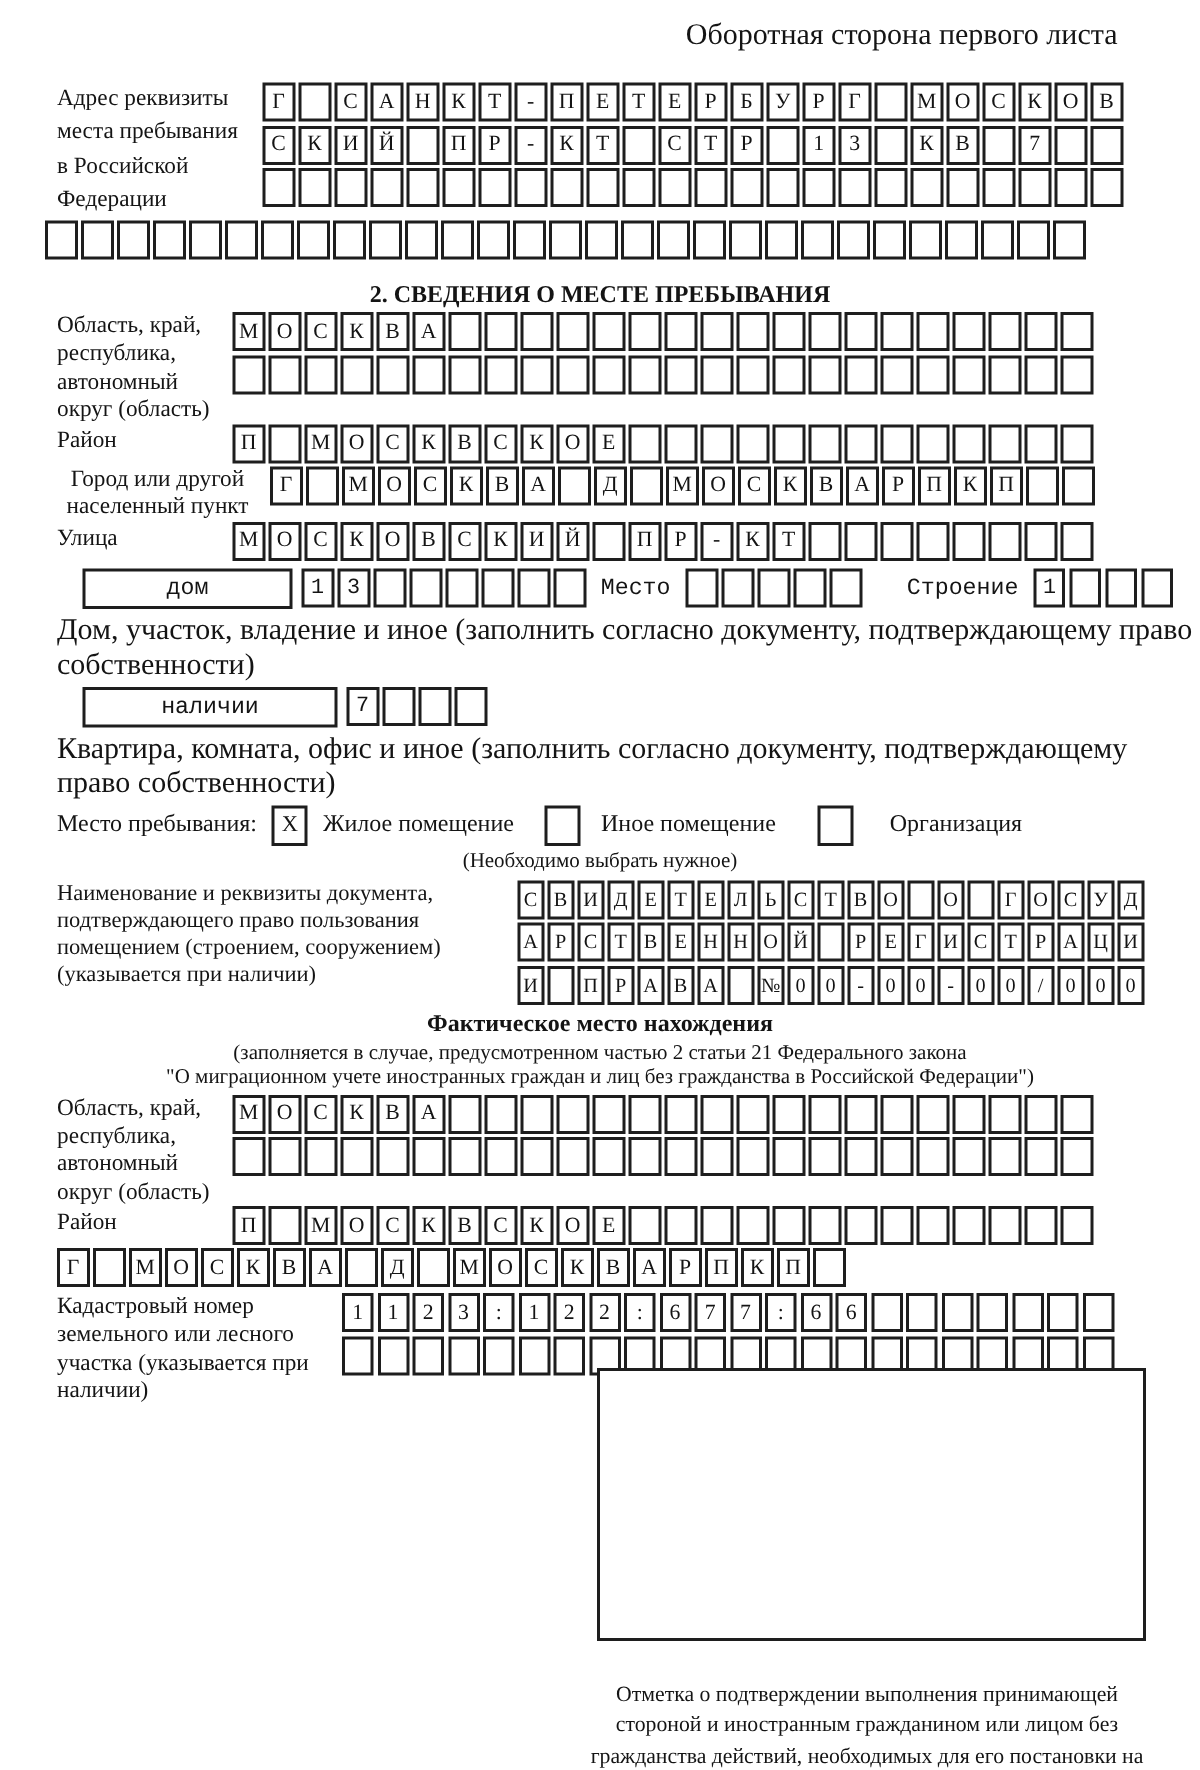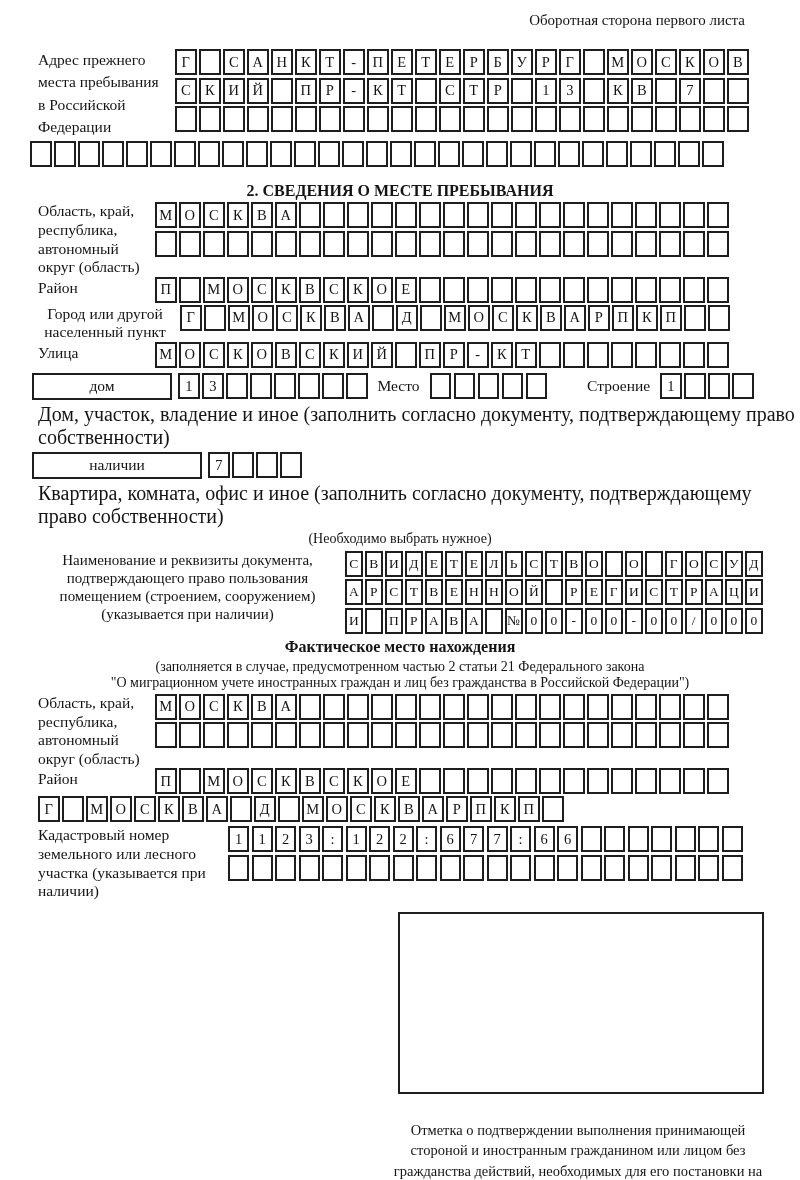--- a/index.html
+++ b/index.html
@@ -1,60 +1,60 @@
 <!DOCTYPE html>
 <html><head>
 <meta charset="utf-8">
 <style>
   html,body{margin:0;padding:0;background:#888;}
   .page{
     width:800px;height:1180px;margin:0 auto;background:#ffffff;color:#141414;
     font-family:"Liberation Serif","DejaVu Serif",serif;position:relative;overflow:hidden;
   }
-  .corner{ text-align:right; padding:12px 55px 0 0; font-size:15px; }
+  .corner{ text-align:right; padding:12px 55px 0 0; font-size:20px; }
   .block{ display:flex; margin-left:38px; }
   .lbl{ font-size:15.5px; line-height:1.45; flex-shrink:0; box-sizing:border-box; padding-right:8px; }
   .lbl.tight{ line-height:1.2; }
   .rows{ display:flex; flex-direction:column; gap:2.5px; }
   .boxrow{ display:flex; gap:2.5px; }
   .cell{
     flex:0 0 21.5px; width:21.5px; height:26px; box-sizing:border-box;
     border:2px solid #1e1e1e; display:flex; align-items:center; justify-content:center;
     font-size:14.5px; background:#fff;
   }
   .sm .cell{ flex-basis:17.5px; width:17.5px; font-size:13.5px; }
   .kd .cell{ flex-basis:21px; width:21px; }
   .note{ font-size:14px; text-align:center; margin-top:3px; }
   .note-left{ font-size:20px; margin-left:38px; margin-top:3px; }
   .title{ font-weight:bold; font-size:16px; text-align:center; margin-top:15px; }
   .namedbox{
     border:2px solid #1e1e1e; height:27px; box-sizing:border-box;
     display:flex; align-items:center; justify-content:center; font-size:15.5px; background:#fff;
   }
-  .domrow{ display:flex; align-items:center; margin-left:32px; margin-top:5px; }
+  .domrow{ display:flex; align-items:center; margin-left:55px; margin-top:5px;font-family:Liberation Mono, monospace; }
   .inline-lbl{ font-size:15.5px; padding:0 10px; }
   .mesto{ display:flex; align-items:center; margin-left:38px; margin-top:3px; font-size:16px; }
   .checkbox{
     width:24px; height:27px; box-sizing:border-box; border:2px solid #1e1e1e;
     display:flex; align-items:center; justify-content:center; font-size:15px; background:#fff;
   }
   .stamp-box{ position:absolute; left:398px; top:912px; width:362px; height:178px; border:2px solid #1e1e1e; background:#fff; }
   .stamp-caption{ position:absolute; left:382px; top:1120px; width:392px; text-align:center; font-size:14.5px; line-height:1.4; }
   .mt2{margin-top:2px;} .mt3{margin-top:3px;} .mt4{margin-top:4px;} .mt20{margin-top:20px;}
   .overflow-row{ margin-left:30px; margin-top:2.5px; }
 </style>
 </head>
 <body>
 
 <div class="page">
 
   <div class="corner">Оборотная сторона первого листа</div>
 
   <div class="block mt20">
-    <div class="lbl" style="flex-basis:137px;">Адрес прежнего места пребывания в Российской Федерации</div>
+    <div class="lbl" style="flex-basis:137px;">Адрес реквизиты места пребывания в Российской Федерации</div>
     <div class="rows">
       <div class="boxrow">
           <span class="cell">Г</span>
           <span class="cell"></span>
           <span class="cell">С</span>
           <span class="cell">А</span>
           <span class="cell">Н</span>
           <span class="cell">К</span>
           <span class="cell">Т</span>
           <span class="cell">-</span>
@@ -323,45 +323,54 @@
         <span class="cell"></span>
       </div>
     <span class="inline-lbl">Место</span>
     <div class="boxrow">
         <span class="cell"></span>
         <span class="cell"></span>
         <span class="cell"></span>
         <span class="cell"></span>
         <span class="cell"></span>
       </div>
-    <span class="inline-lbl" style="padding-left:40px;">Строение</span>
+    <span class="inline-lbl" style="padding-left:30px;">Строение</span>
     <div class="boxrow">
         <span class="cell">1</span>
         <span class="cell"></span>
         <span class="cell"></span>
         <span class="cell"></span>
       </div>
   </div>
   <div class="note-left">Дом, участок, владение и иное (заполнить согласно документу, подтверждающему право собственности)</div>
 
   <div class="domrow mt3">
     <div class="namedbox" style="width:170px;">наличии</div>
     <div class="boxrow" style="margin-left:6px;">
         <span class="cell">7</span>
         <span class="cell"></span>
         <span class="cell"></span>
         <span class="cell"></span>
       </div>
   </div>
   <div class="note-left">Квартира, комната, офис и иное (заполнить согласно документу, подтверждающему право собственности)</div>
 
+  <div class="mesto">
+    <span>Место пребывания:</span>
+    <span class="checkbox" style="margin-left:10px;">X</span>
+    <span style="margin-left:10px;">Жилое помещение</span>
+    <span class="checkbox" style="margin-left:20px;"></span>
+    <span style="margin-left:14px;">Иное помещение</span>
+    <span class="checkbox" style="margin-left:28px;"></span>
+    <span style="margin-left:24px;">Организация</span>
+  </div>
   <div class="note">(Необходимо выбрать нужное)</div>
 
   <div class="block mt4">
-    <div class="lbl tight" style="flex-basis:307px; font-size:15px;text-align:center;">Наименование и реквизиты документа, подтверждающего право пользования помещением (строением, сооружением) (указывается при наличии)</div>
+    <div class="lbl tight" style="flex-basis:307px; font-size:15px;">Наименование и реквизиты документа, подтверждающего право пользования помещением (строением, сооружением) (указывается при наличии)</div>
     <div class="rows sm">
       <div class="boxrow">
           <span class="cell">С</span>
           <span class="cell">В</span>
           <span class="cell">И</span>
           <span class="cell">Д</span>
           <span class="cell">Е</span>
           <span class="cell">Т</span>
           <span class="cell">Е</span>
           <span class="cell">Л</span>

